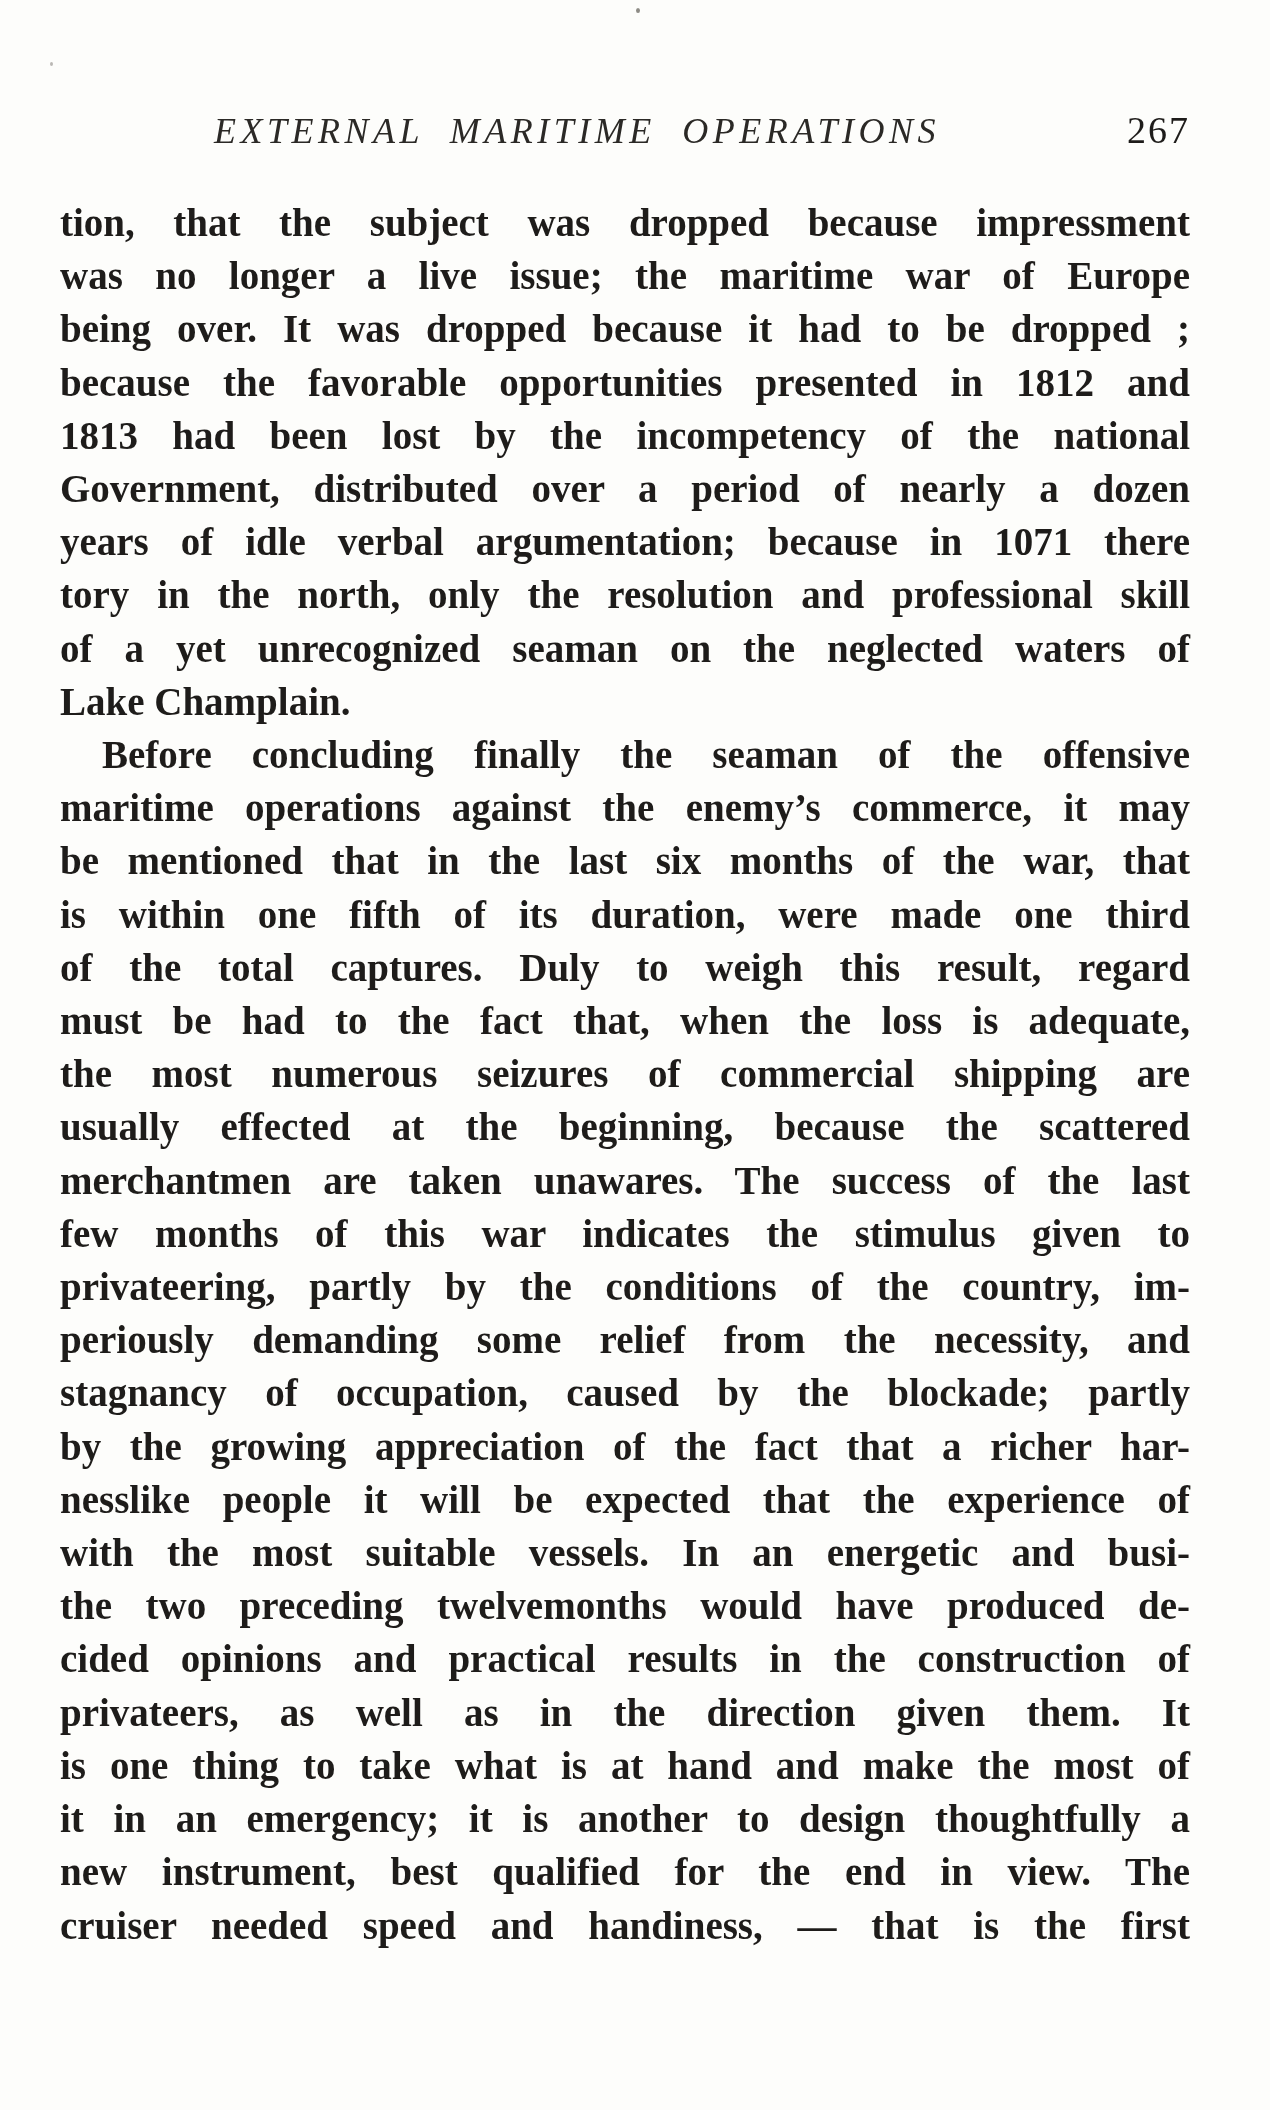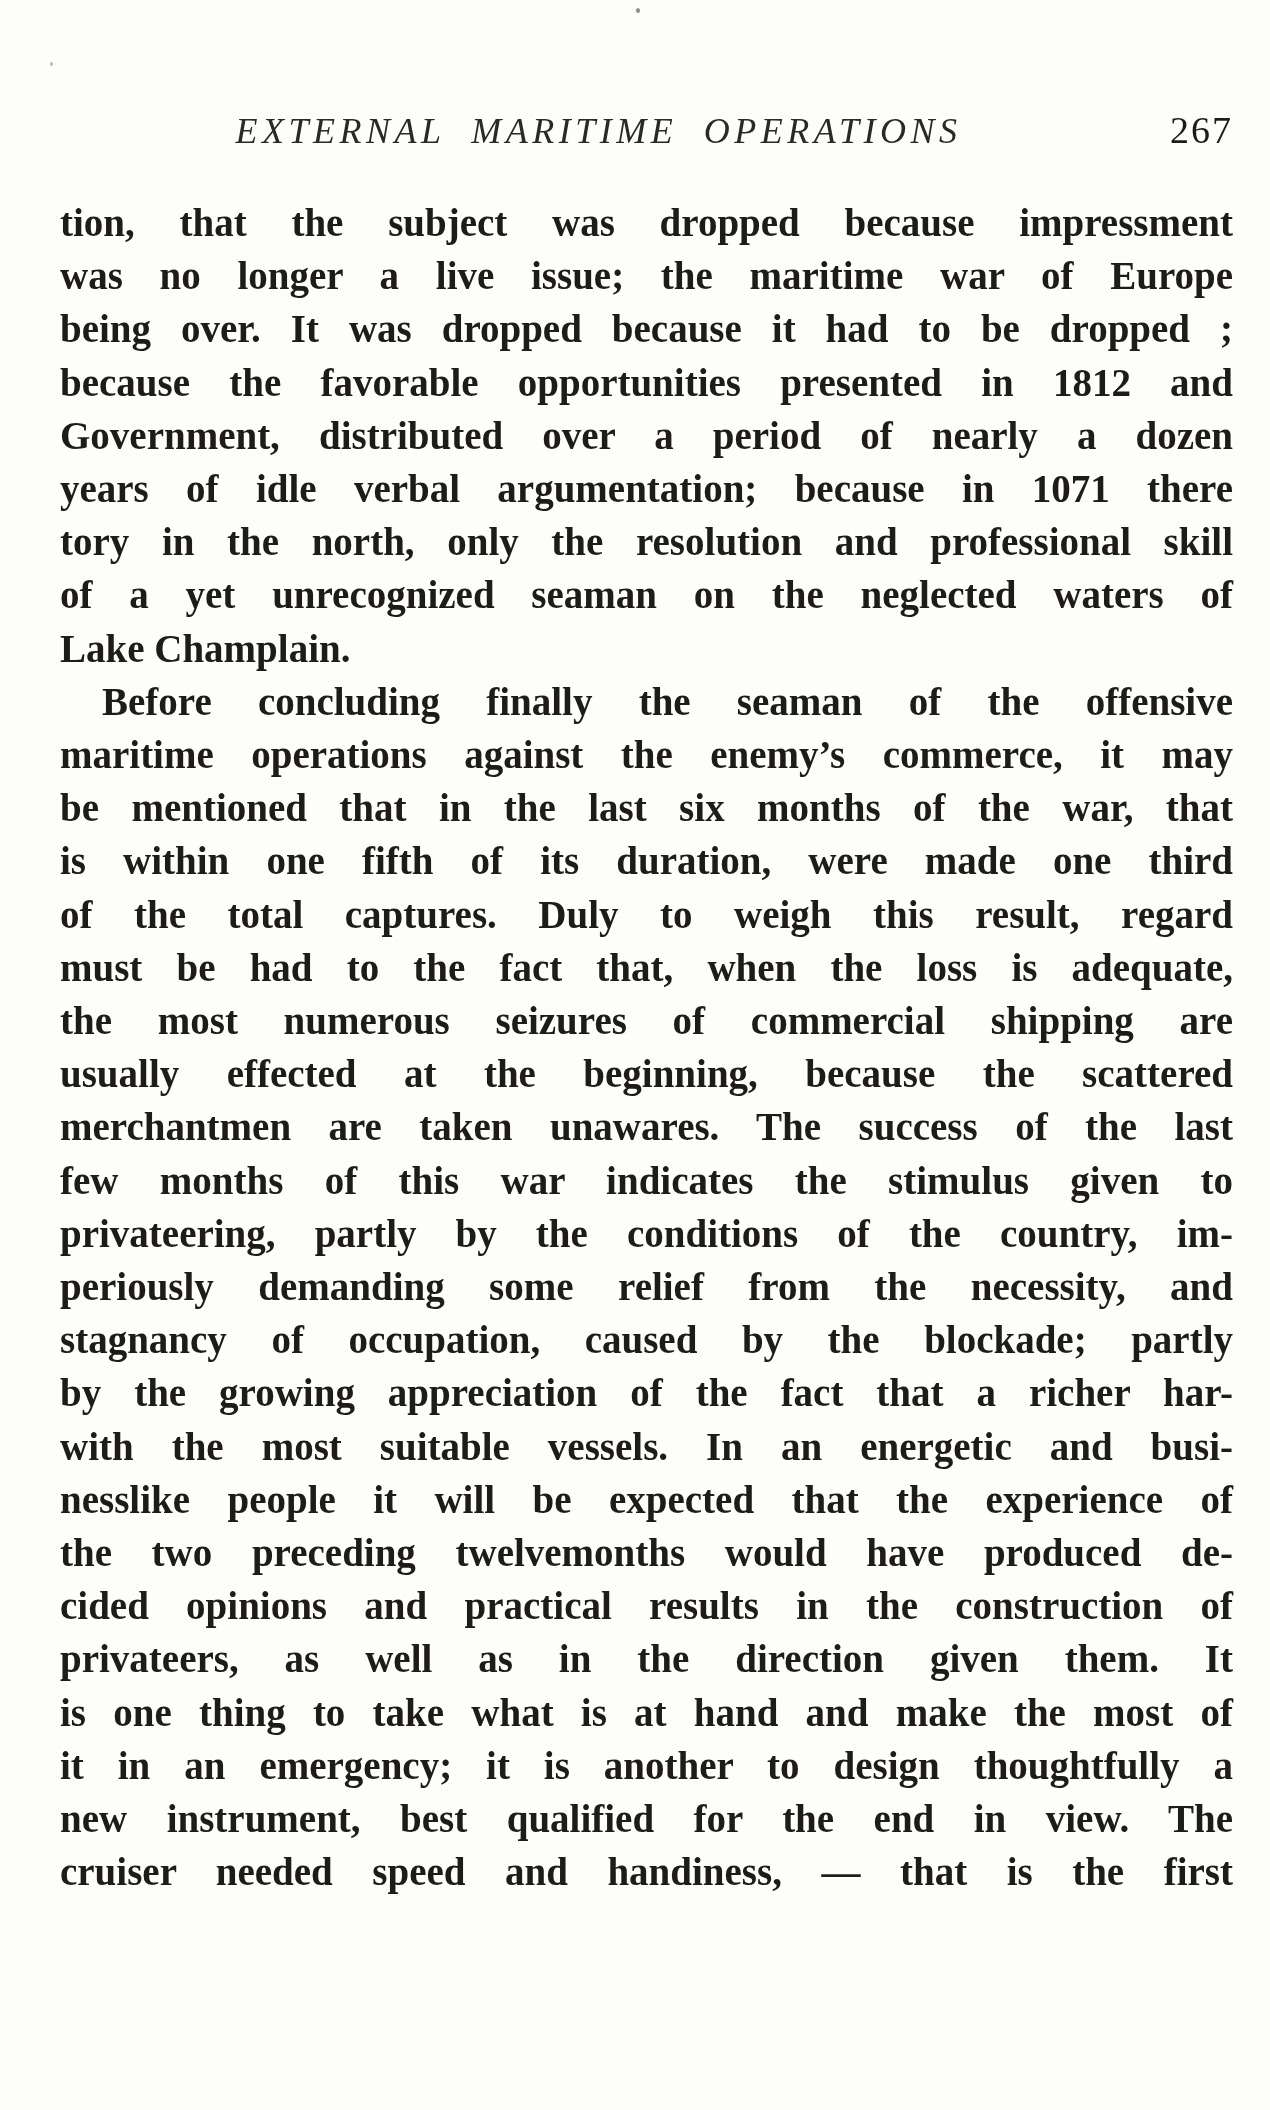--- a/index.html
+++ b/index.html
@@ -11,21 +11,21 @@
 
   body {
     font-family: "Liberation Serif", "DejaVu Serif", serif;
     color: var(--ink, #1e1c1a);
   }
 
   .book-page {
     position: relative;
     width: 1270px;
     height: 2110px;
-    padding: 94px 37px 0 60px;
+    padding: 94px 80px 0 60px;
     background: var(--paper, #fdfdfb);
     overflow: hidden;
   }
 
   .page-header {
     display: flex;
     align-items: baseline;
     margin-bottom: 44px;
   }
 
@@ -88,41 +88,42 @@
     <div class="header-title">EXTERNAL MARITIME OPERATIONS</div>
     <div class="header-page-number">267</div>
   </header>
 
   <main class="page-body">
 
   <div class="line">tion, that the subject was dropped because impressment</div>
       <div class="line">was no longer a live issue; the maritime war of Europe</div>
       <div class="line">being over. It was dropped because it had to be dropped ;</div>
       <div class="line">because the favorable opportunities presented in 1812 and</div>
+      <div class="line">1813 had been lost by the incompetency of the national</div>
       <div class="line">Government, distributed over a period of nearly a dozen</div>
       <div class="line">years of idle verbal argumentation; because in 1071 there</div>
       <div class="line">tory in the north, only the resolution and professional skill</div>
       <div class="line">of a yet unrecognized seaman on the neglected waters of</div>
       <div class="line noj">Lake Champlain.</div>
       <div class="line indent">Before concluding finally the seaman of the offensive</div>
       <div class="line">maritime operations against the enemy’s commerce, it may</div>
       <div class="line">be mentioned that in the last six months of the war, that</div>
       <div class="line">is within one fifth of its duration, were made one third</div>
       <div class="line">of the total captures. Duly to weigh this result, regard</div>
       <div class="line">must be had to the fact that, when the loss is adequate,</div>
       <div class="line">the most numerous seizures of commercial shipping are</div>
       <div class="line">usually effected at the beginning, because the scattered</div>
       <div class="line">merchantmen are taken unawares. The success of the last</div>
       <div class="line">few months of this war indicates the stimulus given to</div>
       <div class="line">privateering, partly by the conditions of the country, im-</div>
       <div class="line">periously demanding some relief from the necessity, and</div>
       <div class="line">stagnancy of occupation, caused by the blockade; partly</div>
       <div class="line">by the growing appreciation of the fact that a richer har-</div>
+      <div class="line">nesslike people it will be expected that the experience of</div>
       <div class="line">with the most suitable vessels. In an energetic and busi-</div>
-      <div class="line">nesslike people it will be expected that the experience of</div>
       <div class="line">the two preceding twelvemonths would have produced de-</div>
       <div class="line">cided opinions and practical results in the construction of</div>
       <div class="line">privateers, as well as in the direction given them. It</div>
       <div class="line">is one thing to take what is at hand and make the most of</div>
       <div class="line">it in an emergency; it is another to design thoughtfully a</div>
       <div class="line">new instrument, best qualified for the end in view. The</div>
       <div class="line">cruiser needed speed and handiness, — that is the first</div>
     </main>
 
 </div>

